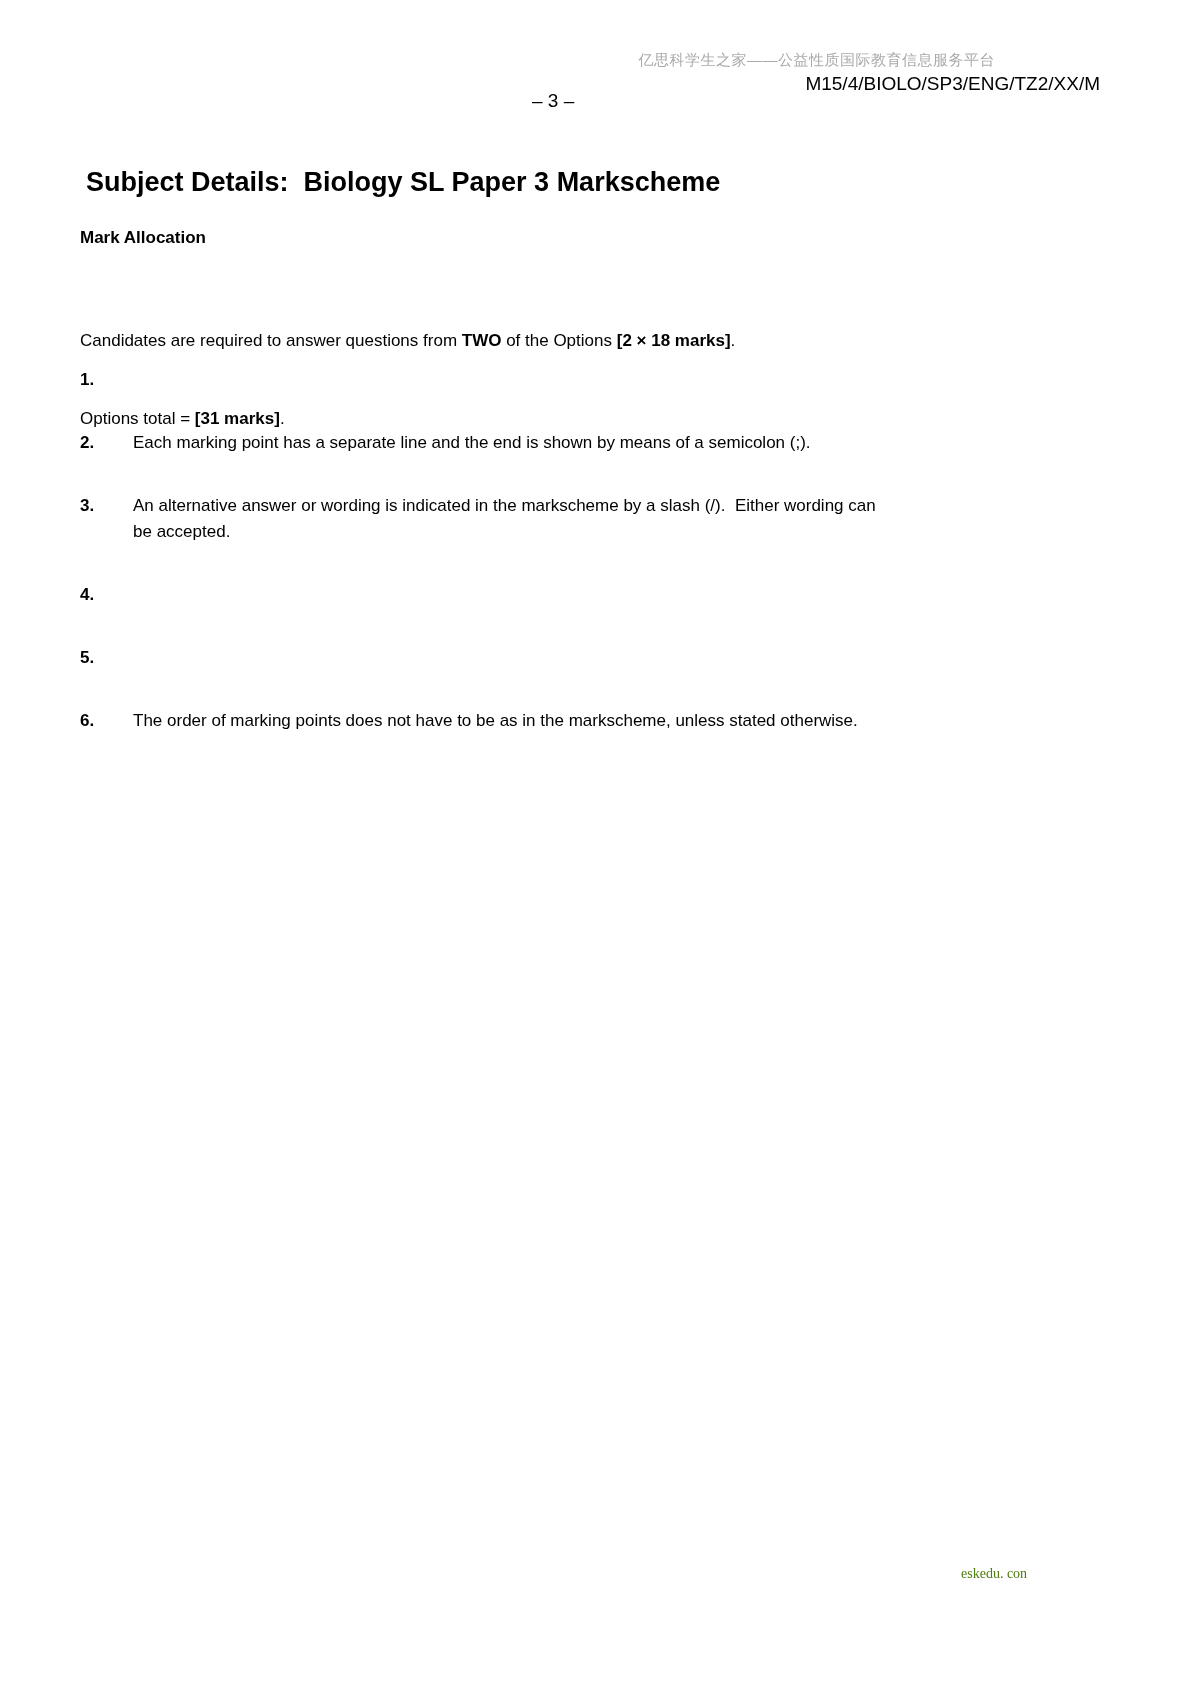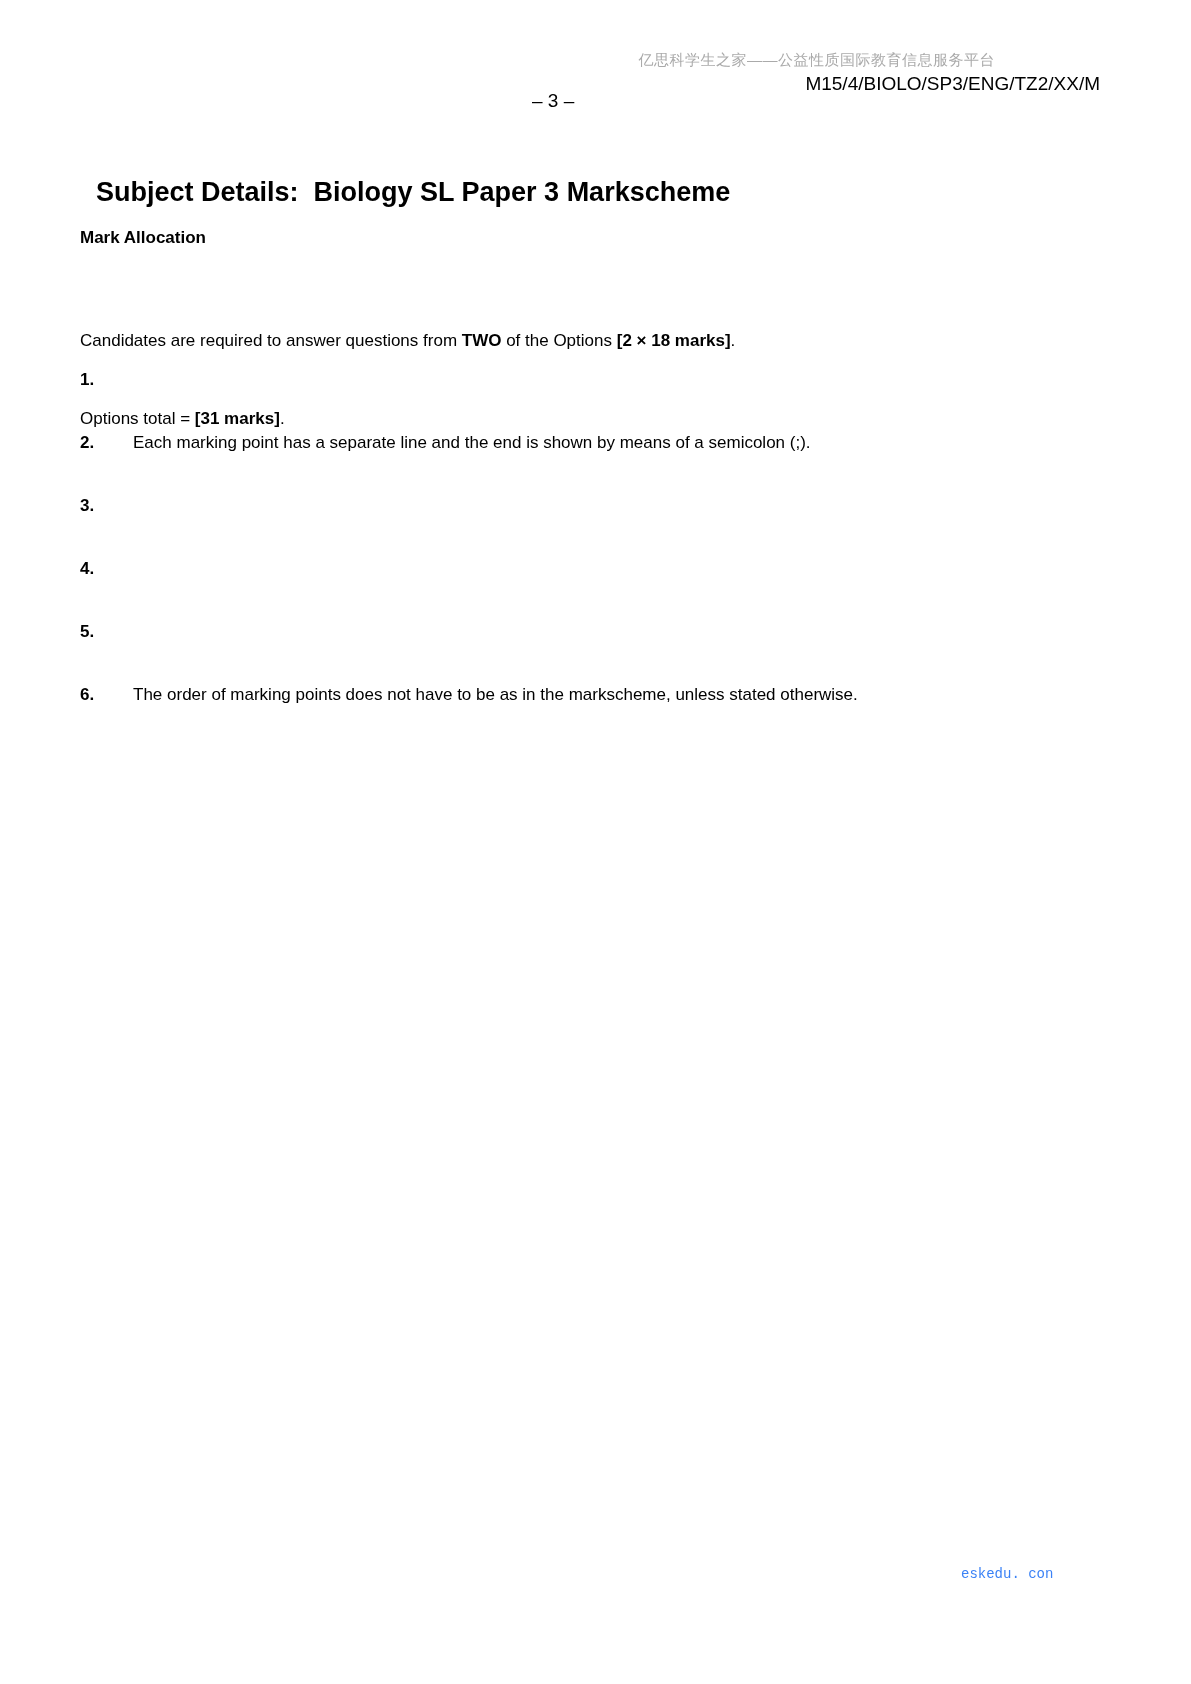--- a/index.html
+++ b/index.html
@@ -34,21 +34,21 @@
     top: 73px;
     right: 91px;
     font-size: 19px;
     line-height: 1.2;
     white-space: nowrap;
   }
   .doc-title {
     position: absolute;
     top: 161px;
     left: 80px;
-    margin: 16px;
+    margin: 6px;
     font-size: 27px;
     font-weight: bold;
     line-height: 1.15;
     white-space: pre;
   }
   .section-heading {
     position: absolute;
     top: 225px;
     left: 80px;
     margin: 0;
@@ -88,23 +88,23 @@
   .rule-text {
     white-space: pre-wrap;
     max-width: 940px;
   }
   .b { font-weight: bold; }
   .u { text-decoration: underline; }
   .footer-watermark {
     position: absolute;
     top: 1566px;
     left: 961px;
-    font-family: Liberation Mono, monospace;
+    font-family: Liberation Serif, serif;
     font-size: 14px;
-    color: #3b82f6;
+    color: #4d7c0f;
     white-space: pre;
   }
 </style>
 </head>
 <body>
 
 <div class="page">
 
   <div class="cn-watermark">亿思科学生之家——公益性质国际教育信息服务平台</div>
 
@@ -124,20 +124,21 @@
   <div class="rules-list" id="rules-list">
       <div class="rule">
         <div class="rule-num">1.</div>
       </div>
       <div class="rule">
         <div class="rule-num">2.</div>
         <div class="rule-text"><span>Each marking point has a separate line and the end is shown by means of a semicolon (;).</span></div>
       </div>
       <div class="rule">
         <div class="rule-num">3.</div>
+        <div class="rule-text"><span>An alternative answer or wording is indicated in the markscheme by a slash (/).  Either wording can</span><br><span>be accepted.</span></div>
       </div>
       <div class="rule">
         <div class="rule-num">4.</div>
       </div>
       <div class="rule">
         <div class="rule-num">5.</div>
       </div>
       <div class="rule">
         <div class="rule-num">6.</div>
         <div class="rule-text"><span>The order of marking points does not have to be as in the markscheme, unless stated otherwise.</span></div>

